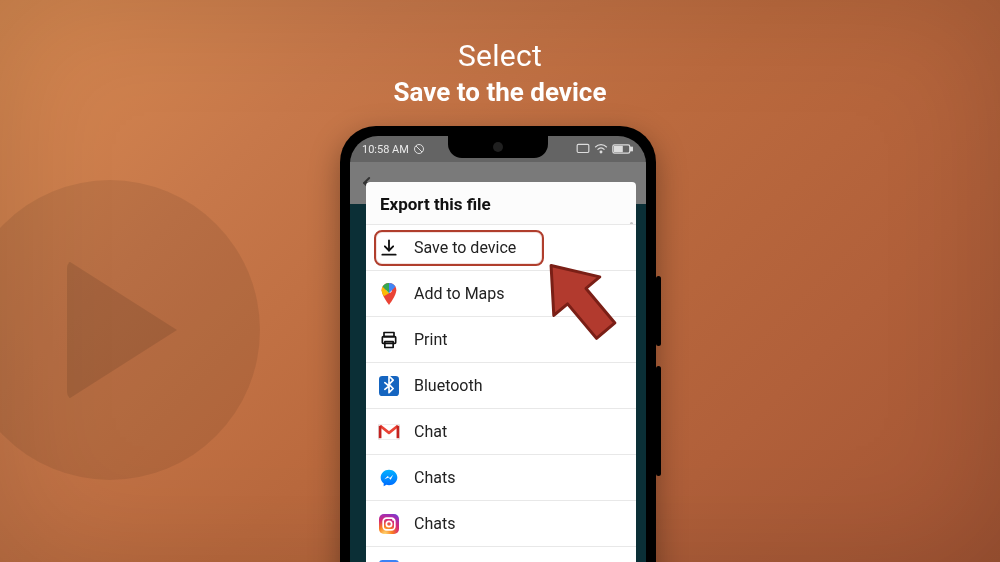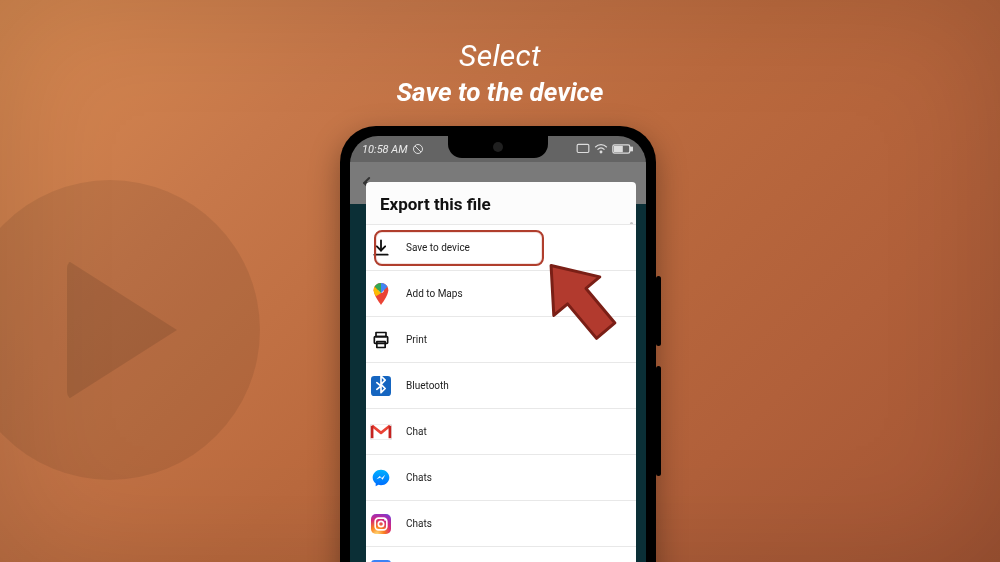--- a/index.html
+++ b/index.html
@@ -11,21 +11,21 @@
   .vignette { position:absolute; inset:0; box-shadow: inset 0 0 120px rgba(0,0,0,0.15); }
   .play-badge {
     position:absolute; left:-40px; top:180px; width:300px; height:300px;
     border-radius:50%; background: rgba(0,0,0,0.08);
     display:flex; align-items:center; justify-content:center;
   }
   .play-badge .triangle {
     width:0; height:0; border-top:70px solid transparent; border-bottom:70px solid transparent;
     border-left:110px solid rgba(0,0,0,0.1); margin-left:24px; border-radius:8px;
   }
-  .title-wrap { position:absolute; left:0; right:0; top:38px; text-align:center; color:#fff;font-style:italic; }
+  .title-wrap { position:absolute; left:0; right:0; top:38px; text-align:center; color:#fff; }
   .title-1 { font-size:30px; font-weight:400; letter-spacing:0.3px; }
   .title-2 { font-size:26px; font-weight:700; margin-top:4px; }
 
   .phone {
     position:absolute; left:340px; top:126px; width:316px; height:640px;
     background:#000; border-radius:36px; box-shadow: 0 10px 30px rgba(0,0,0,0.35);
   }
   .phone::after{ content:""; position:absolute; right:-5px; top:150px; width:5px; height:70px; background:#000; border-radius:3px; }
   .phone::before{ content:""; position:absolute; right:-5px; top:240px; width:5px; height:110px; background:#000; border-radius:3px; }
   .screen {
@@ -36,43 +36,43 @@
     position:absolute; left:50%; top:0; transform:translateX(-50%);
     width:100px; height:22px; background:#000; border-bottom-left-radius:14px; border-bottom-right-radius:14px;
   }
   .notch::after{ content:""; position:absolute; left:50%; top:6px; transform:translateX(-50%); width:10px; height:10px; background:#222; border-radius:50%; }
 
   .statusbar {
     position:absolute; left:0; right:0; top:0; height:26px; color:#eaeaea; font-size:11px;
     display:flex; align-items:center; justify-content:space-between; padding:0 12px;
     background: rgba(0,0,0,0.05);
   }
-  .statusbar .left { display:flex; align-items:center; gap:4px;font-style:italic; }
+  .statusbar .left { display:flex; align-items:center; gap:4px; }
   .statusbar .right { display:flex; align-items:center; gap:4px; }
   .status-icon { opacity:.9; }
 
   .appbar {
     position:absolute; left:0; right:0; top:26px; height:42px; background:#7a7a7a;
     display:flex; align-items:center; padding:0 10px;
   }
 
   .dark-shade { position:absolute; left:0; right:0; top:68px; height:600px; background:#0b2f36; }
 
   .sheet {
     position:absolute; left:16px; right:10px; top:46px; background:#fcfcfc;
     border-radius:4px; box-shadow:0 1px 0 rgba(0,0,0,0.1); overflow:hidden;
     height: 560px;
   }
   .sheet-header {
     padding:12px 20px 10px 14px; font-size:17px; font-weight:700; color:#111;
   }
   .list { }
   .row {
-    display:flex; align-items:center; gap:14px; padding:11px 4px; min-height:46px;
-    border-top:1px solid #e8e8e8; font-size:10px; color:#222; background:#fff;
+    display:flex; align-items:center; gap:14px; padding:11px 12px; min-height:46px;
+    border-top:1px solid #e8e8e8; font-size:16px; color:#222; background:#fff;
     position:relative;
   }
   .row:first-child { border-top:1px solid #e8e8e8; }
   .row .ic { width:22px; height:22px; display:flex; align-items:center; justify-content:center; flex:0 0 22px; }
   .row .lbl { flex:1; }
   .row.highlight .pill {
     position:absolute; left:8px; top:5px; width:170px; height:36px;
     border:2px solid #b03e2d; border-radius:8px; pointer-events:none;
     box-shadow: 0 0 0 1px rgba(176,62,45,0.15) inset;
   }

